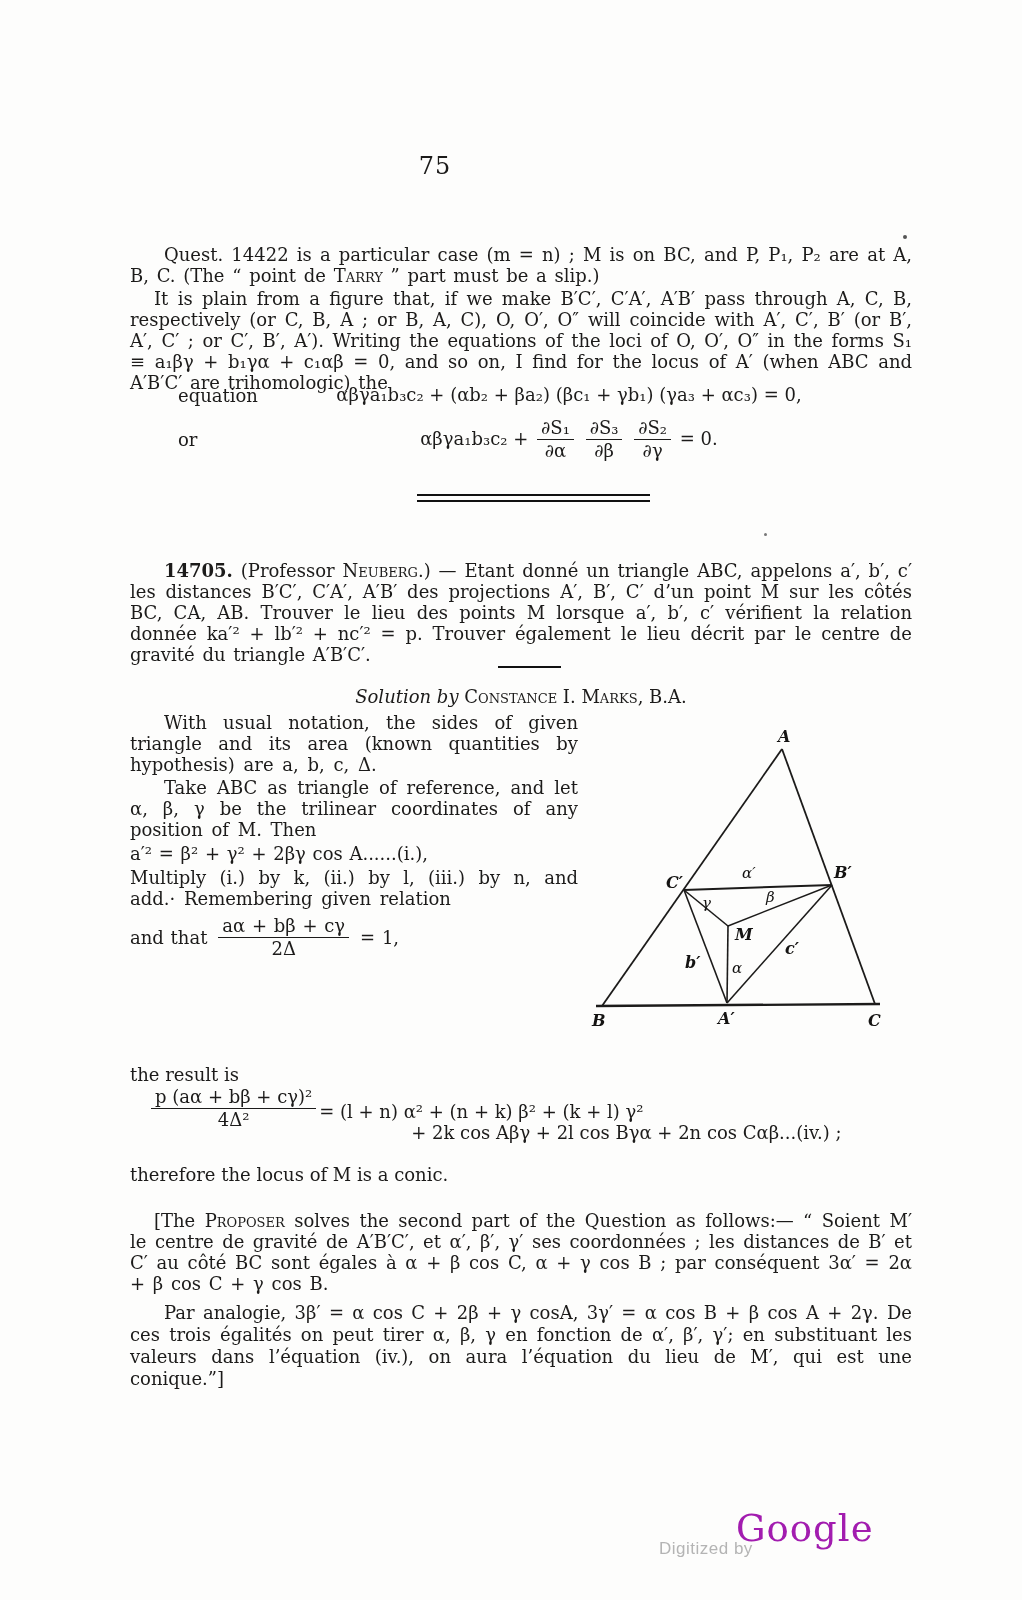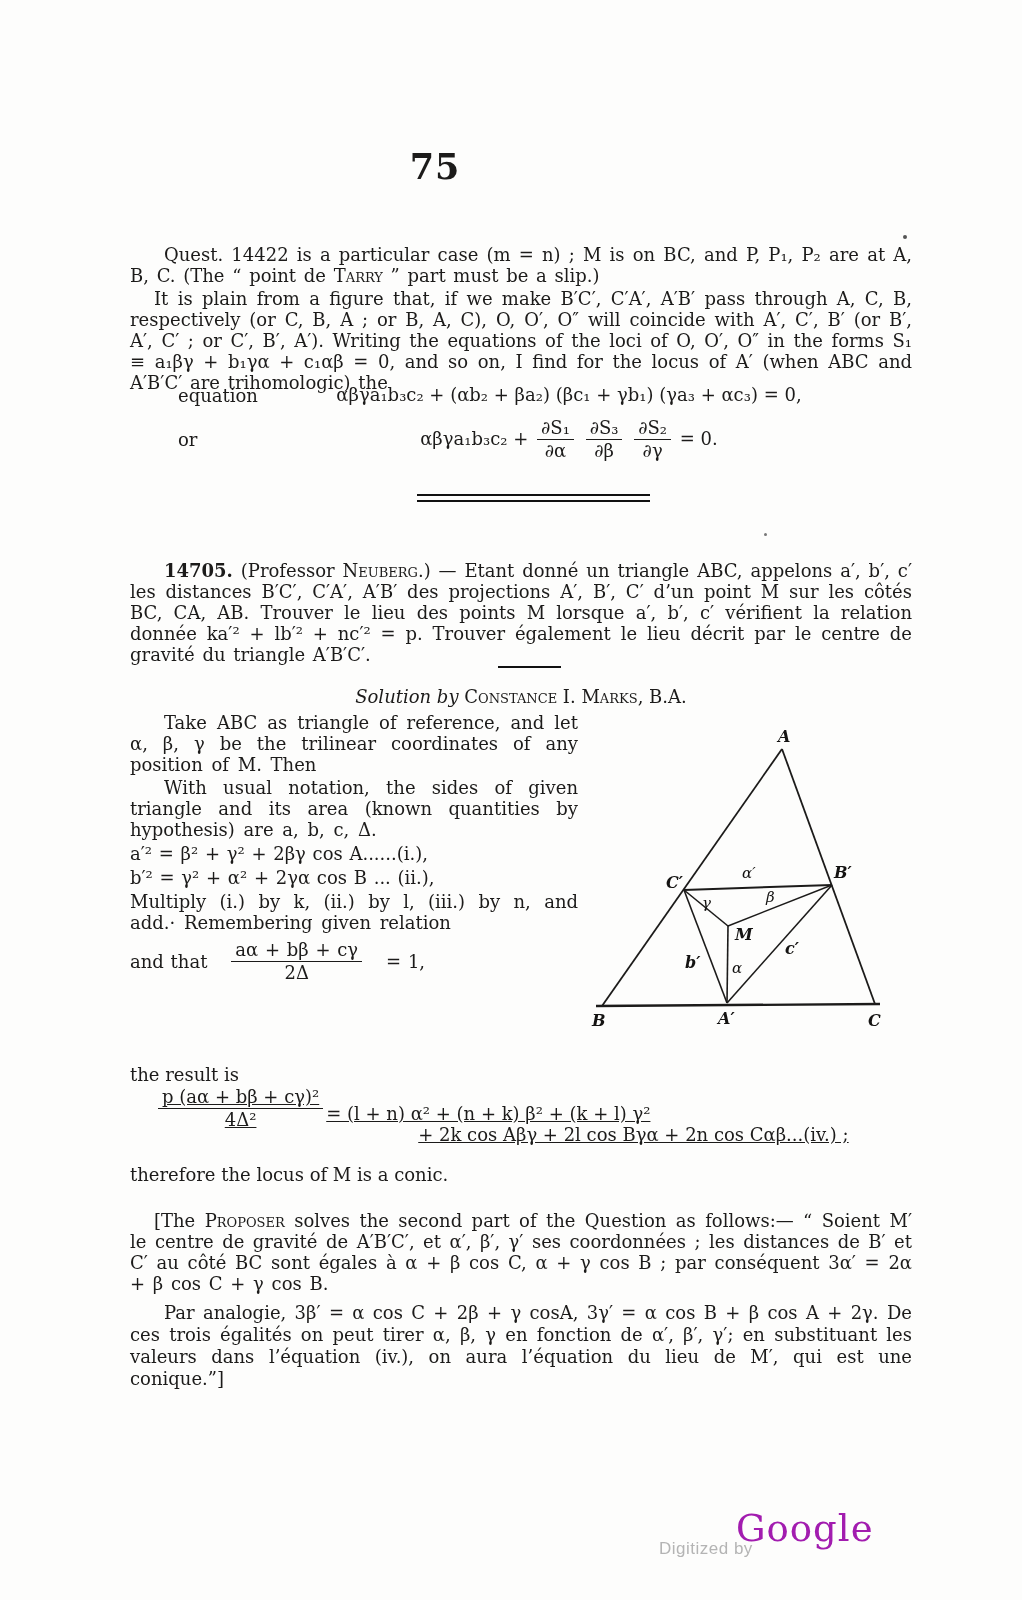--- a/index.html
+++ b/index.html
@@ -3,41 +3,41 @@
 <meta charset="utf-8">
 <style>
   html,body{margin:0;padding:0;background:#ffffff;}
   #page{
     position:relative;width:1022px;height:1600px;overflow:hidden;
     background:#fdfdfc;color:#1c1b1a;
     font-family:"DejaVu Serif","Liberation Serif",serif;
     font-size:18px;line-height:21px;
   }
   .abs{position:absolute;}
-  .pageno{top:156px;left:0;width:870px;text-align:center;font-size:35px;font-weight:700;letter-spacing:1px;}
+  .pageno{top:156px;left:0;width:870px;text-align:center;font-size:24px;font-weight:400;letter-spacing:1px;}
   .para{width:782px;left:130px;text-align:justify;word-spacing:2px;}
   .ind{text-indent:34px;}
   .ind-sm{text-indent:24px;}
   .sc{font-variant:small-caps;}
   .bold{font-weight:700;}
   .it{font-style:italic;}
   .eqrow{left:130px;width:782px;margin-left:48px;}
   .eqlabel{position:absolute;left:0;top:50%;transform:translateY(-50%);}
   .eqcenter{display:block;text-align:center;}
   .frac{display:inline-block;vertical-align:middle;text-align:center;margin:0 3px;line-height:22px;}
   .frac .num{display:block;padding:0 4px;border-bottom:1.7px solid #1c1b1a;}
   .frac .den{display:block;padding:0 4px;}
   .double-rule{left:417px;top:494px;width:233px;height:4px;border-top:2.6px solid #111;border-bottom:2.6px solid #111;}
   .short-rule{left:498px;top:666px;width:63px;height:0;border-top:2.6px solid #111;}
   .sol-head{top:686px;left:130px;width:782px;text-align:center;}
   .leftcol{left:130px;top:712px;width:448px;}
   .leftcol p{margin:0 0 2px 0;text-align:justify;word-spacing:3px;}
   .leftcol .ctr{text-align:left;word-spacing:1px;margin:3px 0;}
-  .andthat{display:flex;align-items:center;gap:21px;margin-top:6px;word-spacing:1px;}
-  .bigeq{left:155px;top:1086px;display:flex;align-items:center;text-decoration:underline;}
+  .andthat{display:flex;align-items:center;gap:8px;margin-top:6px;word-spacing:1px;}
+  .bigeq{left:148px;top:1086px;display:flex;align-items:flex-start;}
   .bigeq .rhs{transform:translateY(15px);}
   .bigeq .l2{padding-left:92px;}
   .watermark-small{left:659px;top:1538px;font-family:"Liberation Sans","DejaVu Sans",sans-serif;font-size:17px;color:#b4b4b4;letter-spacing:0.5px;}
   .watermark-google{left:736px;top:1518px;font-size:37px;color:#a21caf;letter-spacing:1px;font-weight:400;}
   .stray-dot{width:4px;height:4px;border-radius:50%;background:#555;}
   .stray-dot2{width:3px;height:3px;border-radius:50%;background:#777;}
   svg text{font-family:"DejaVu Serif","Liberation Serif",serif;font-style:italic;font-weight:600;font-size:16px;fill:#141312;}
   svg text.greek{font-size:15px;font-weight:500;}
 </style>
 </head>
@@ -72,24 +72,23 @@
 
   <div class="abs double-rule"></div>
 
   <p class="abs para ind" style="top:542px;"><span class="bold">14705.</span><span>  (Professor </span><span class="sc">Neuberg</span><span>.) — Etant donné un triangle ABC, appelons a′, b′, c′ les distances B′C′, C′A′, A′B′ des projections A′, B′, C′ d’un point M sur les côtés BC, CA, AB.  Trouver le lieu des points M lorsque a′, b′, c′ vérifient la relation donnée ka′² + lb′² + nc′² = p.   Trouver également le lieu décrit par le centre de gravité du triangle A′B′C′.</span></p>
 
   <div class="abs short-rule"></div>
 
   <div class="abs sol-head"><span class="it">Solution by </span><span class="sc">Constance I. Marks</span><span>, B.A.</span></div>
 
   <div class="abs leftcol">
+    <p class="ind">With usual notation, the sides of given triangle and its area (known quantities by hypothesis) are a, b, c, Δ.</p>
     <p class="ind">Take ABC as triangle of reference, and let α, β, γ be the trilinear coordinates of any position of M.   Then</p>
-    <p class="ind">With usual notation, the sides of given triangle and its area (known quantities by hypothesis) are a, b, c, Δ.</p>
     <div class="ctr">a′² = β² + γ² + 2βγ cos A......(i.),</div>
-    <div class="ctr">b′² = γ² + α² + 2γα cos B  ... (ii.),</div>
     <p>Multiply (i.) by k, (ii.) by l, (iii.) by n, and add.·   Remembering given relation</p>
     <div class="andthat">
       <span>and that</span>
       <span class="frac">
           <span class="num">aα + bβ + cγ</span>
           <span class="den">2Δ</span>
         </span>
       <span>= 1,</span>
     </div>
   </div>

